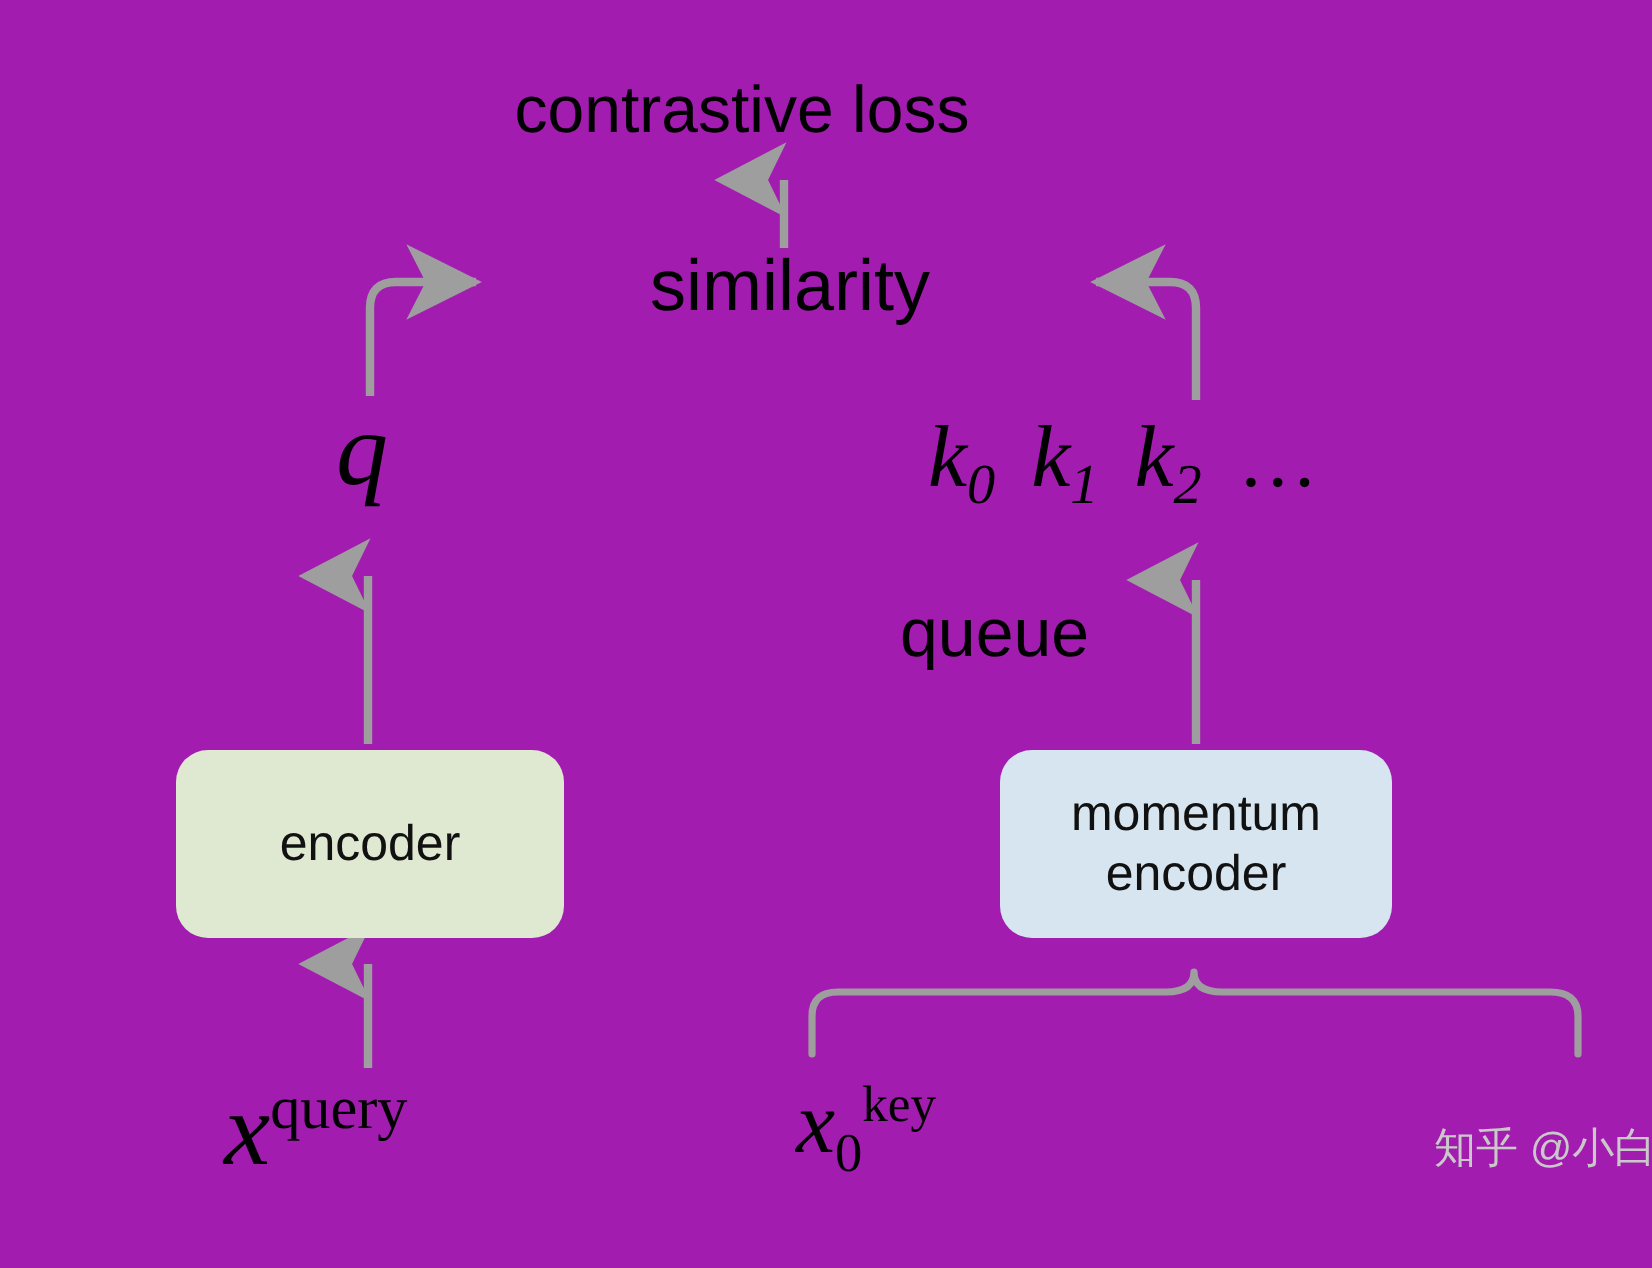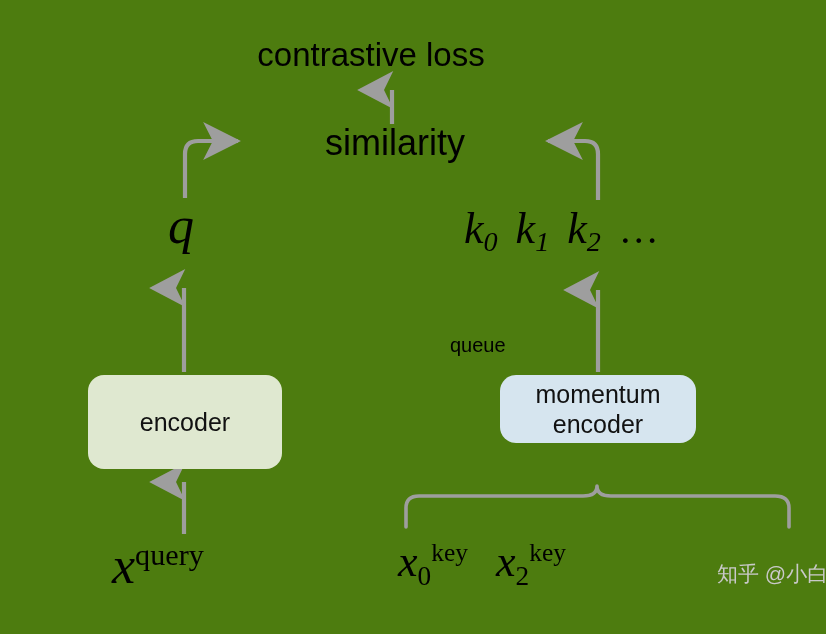--- a/index.html
+++ b/index.html
@@ -7,21 +7,21 @@
     padding: 0;
     background: #ffffff;
   }
   body {
     font-family: "Liberation Sans", sans-serif;
   }
   #canvas {
     position: relative;
     width: 826px;
     height: 634px;
-    background: #4d7c0f;
+    background: #a21caf;
     overflow: hidden;
   }
   .abs { position: absolute; }
 
   
   .sans-text {
     font-family: "Liberation Sans", sans-serif;
     color: #000000;
     white-space: nowrap;
     line-height: 1.15;
@@ -40,22 +40,21 @@
   }
   
   #title-contrastive-loss { left: -42px; }
 
   #label-similarity {
     left: 325px; top: 122px;
     font-size: 36px;
   }
   #label-queue {
     left: 450px; top: 298px;
-    font-size: 20px;
-    margin-top: 36px;
+    font-size: 34px;
   }
 
   
   #sym-q {
     left: 168px; top: 196px;
     font-size: 52px;
   }
 
   
   #sym-k-row {
@@ -87,21 +86,21 @@
     justify-content: center;
     text-align: center;
   }
   #box-encoder {
     left: 88px; top: 375px;
     width: 194px; height: 94px;
     background: #dfe8d0;
   }
   #box-momentum-encoder {
     left: 500px; top: 375px;
-    width: 196px; height: 68px;
+    width: 196px; height: 94px;
     background: #d6e5ef;
   }
   .enc-label {
     font-family: "Liberation Sans", sans-serif;
     font-size: 25px;
     color: #111111;
     line-height: 1.22;
   }
 
   
@@ -220,18 +219,17 @@
     <span class="enc-label">
       <span>momentum</span><br>
       <span>encoder</span>
     </span>
   </div>
 
   <div id="sym-xquery" class="abs math"><span>x</span><span class="xsup">query</span></div>
 
   <div id="sym-xkey-row" class="abs math">
     <span class="xitem"><span>x</span><span class="xsub">0</span><span class="xsup">key</span></span>
-    <span class="xitem"><span>x</span><span class="xsub">2</span><span class="xsup">key</span></span>
   </div>
 
   <div id="watermark" class="abs">知乎 @小白</div>
 
 </div>
 
 </body></html>

